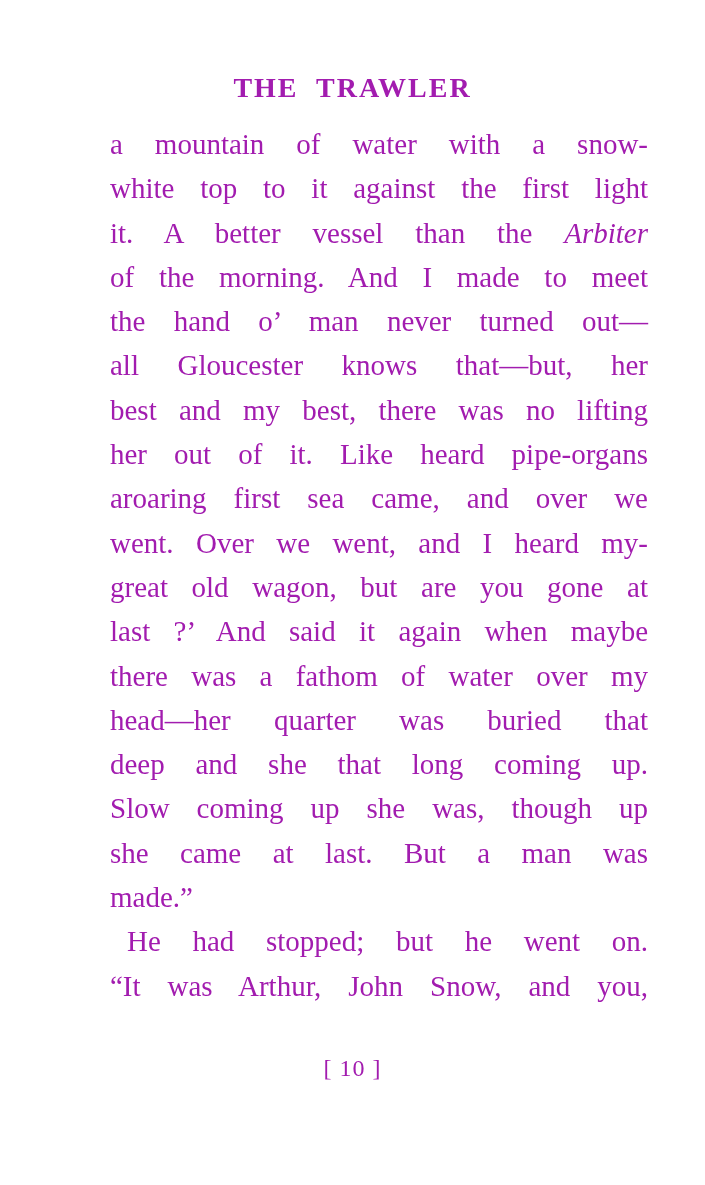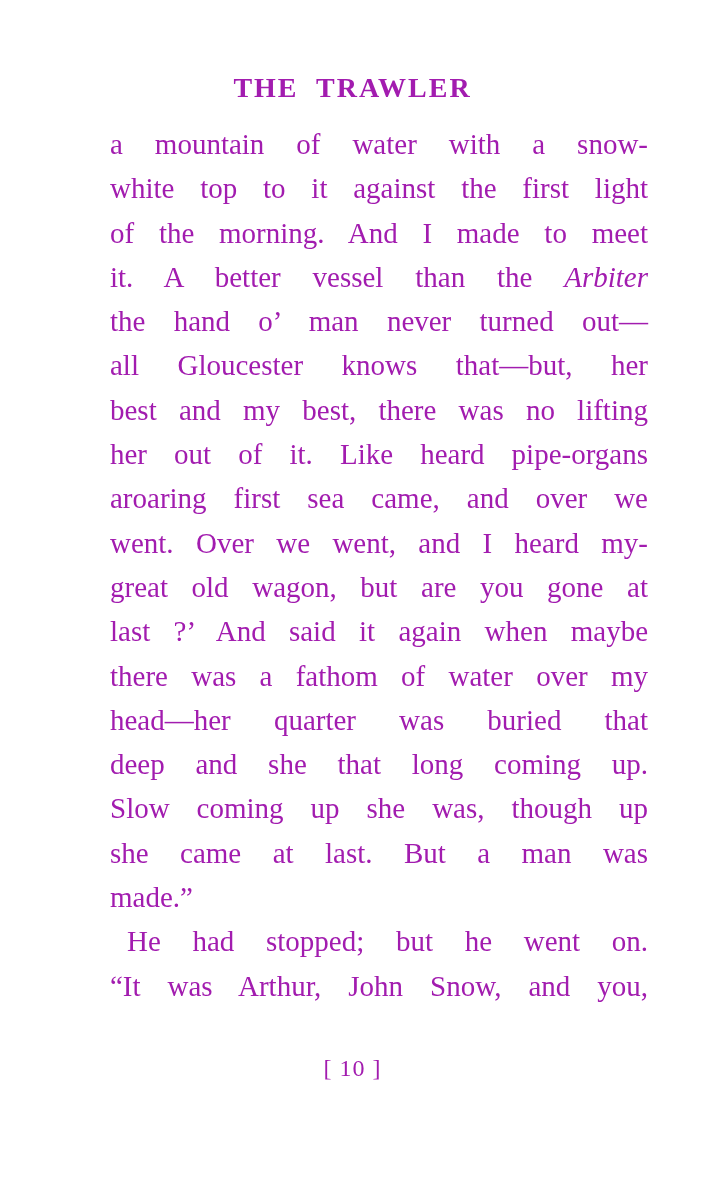--- a/index.html
+++ b/index.html
@@ -66,22 +66,22 @@
 </style>
 </head>
 <body>
 
 <div class="page">
   <div class="page-title">THE  TRAWLER</div>
 
   <div class="text-block">
       <div class="line"><span>a mountain of water with a snow-</span></div>
       <div class="line"><span>white top to it against the first light</span></div>
+      <div class="line"><span>it. A better vessel than the </span><span class="italic">Arbiter</span></div>
       <div class="line"><span>of the morning. And I made to meet</span></div>
-      <div class="line"><span>it. A better vessel than the </span><span class="italic">Arbiter</span></div>
       <div class="line"><span>the hand o’ man never turned out—</span></div>
       <div class="line"><span>all Gloucester knows that—but, her</span></div>
       <div class="line"><span>best and my best, there was no lifting</span></div>
       <div class="line"><span>her out of it. Like heard pipe-organs</span></div>
       <div class="line"><span>aroaring first sea came, and over we</span></div>
       <div class="line"><span>went. Over we went, and I heard my-</span></div>
       <div class="line"><span>great old wagon, but are you gone at</span></div>
       <div class="line"><span>last ?’ And said it again when maybe</span></div>
       <div class="line"><span>there was a fathom of water over my</span></div>
       <div class="line"><span>head—her quarter was buried that</span></div>

